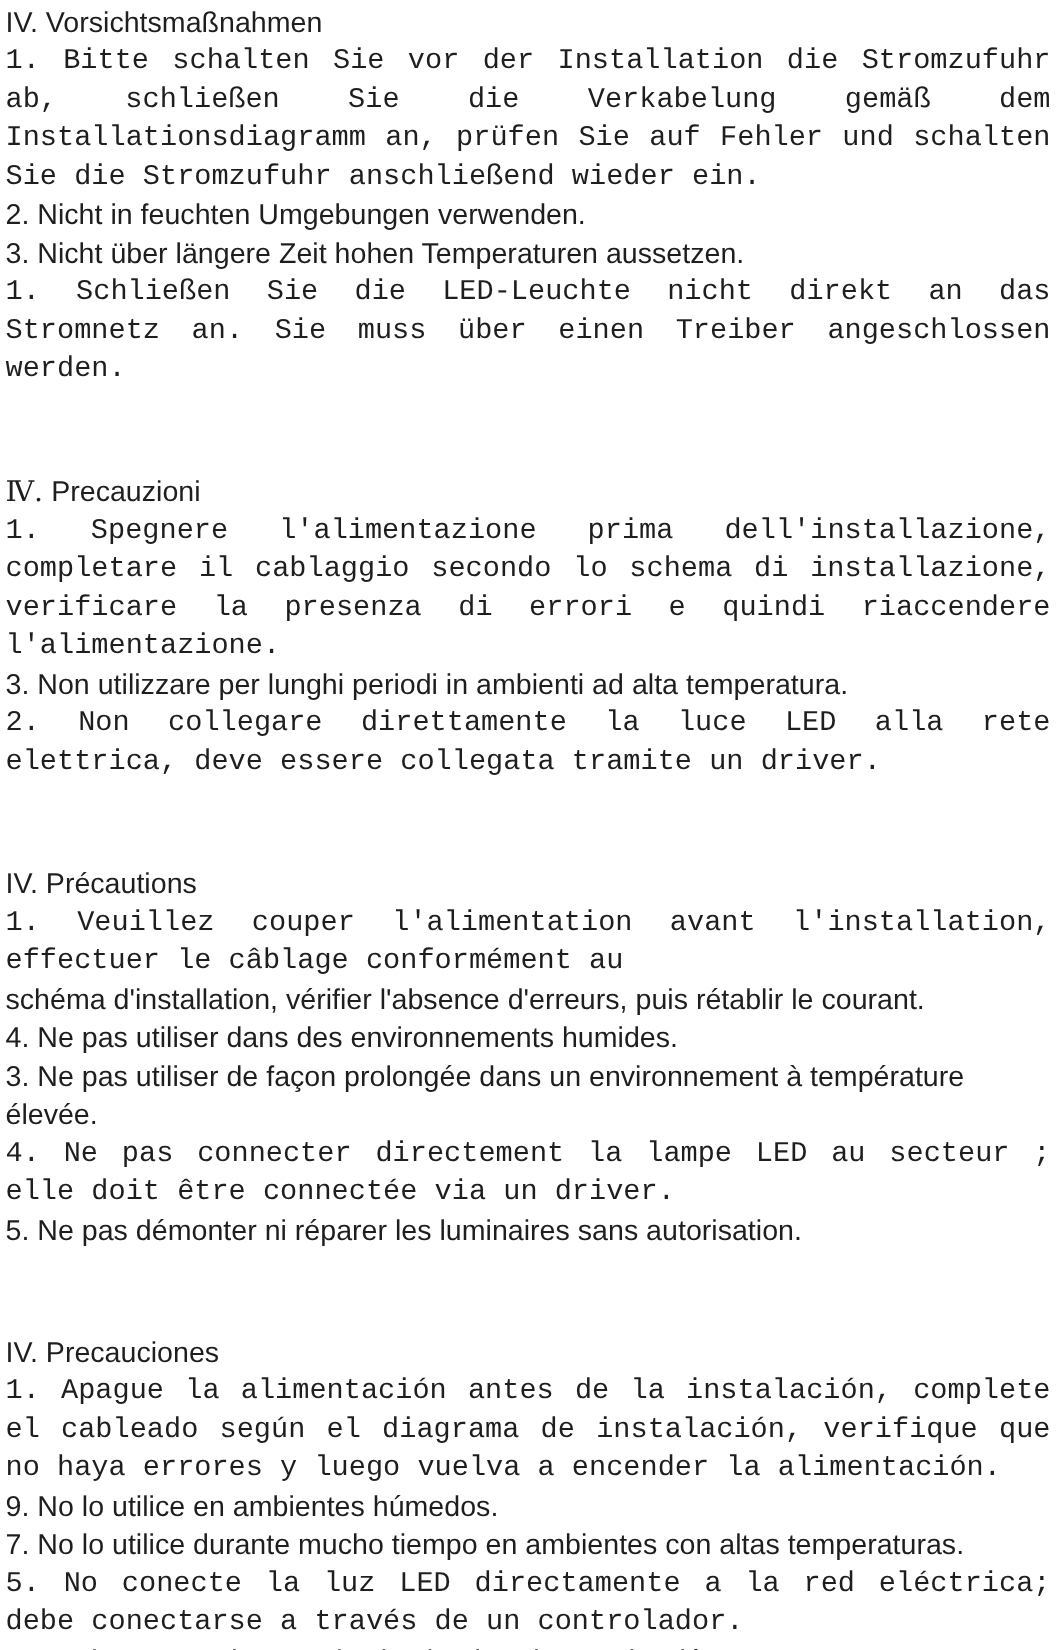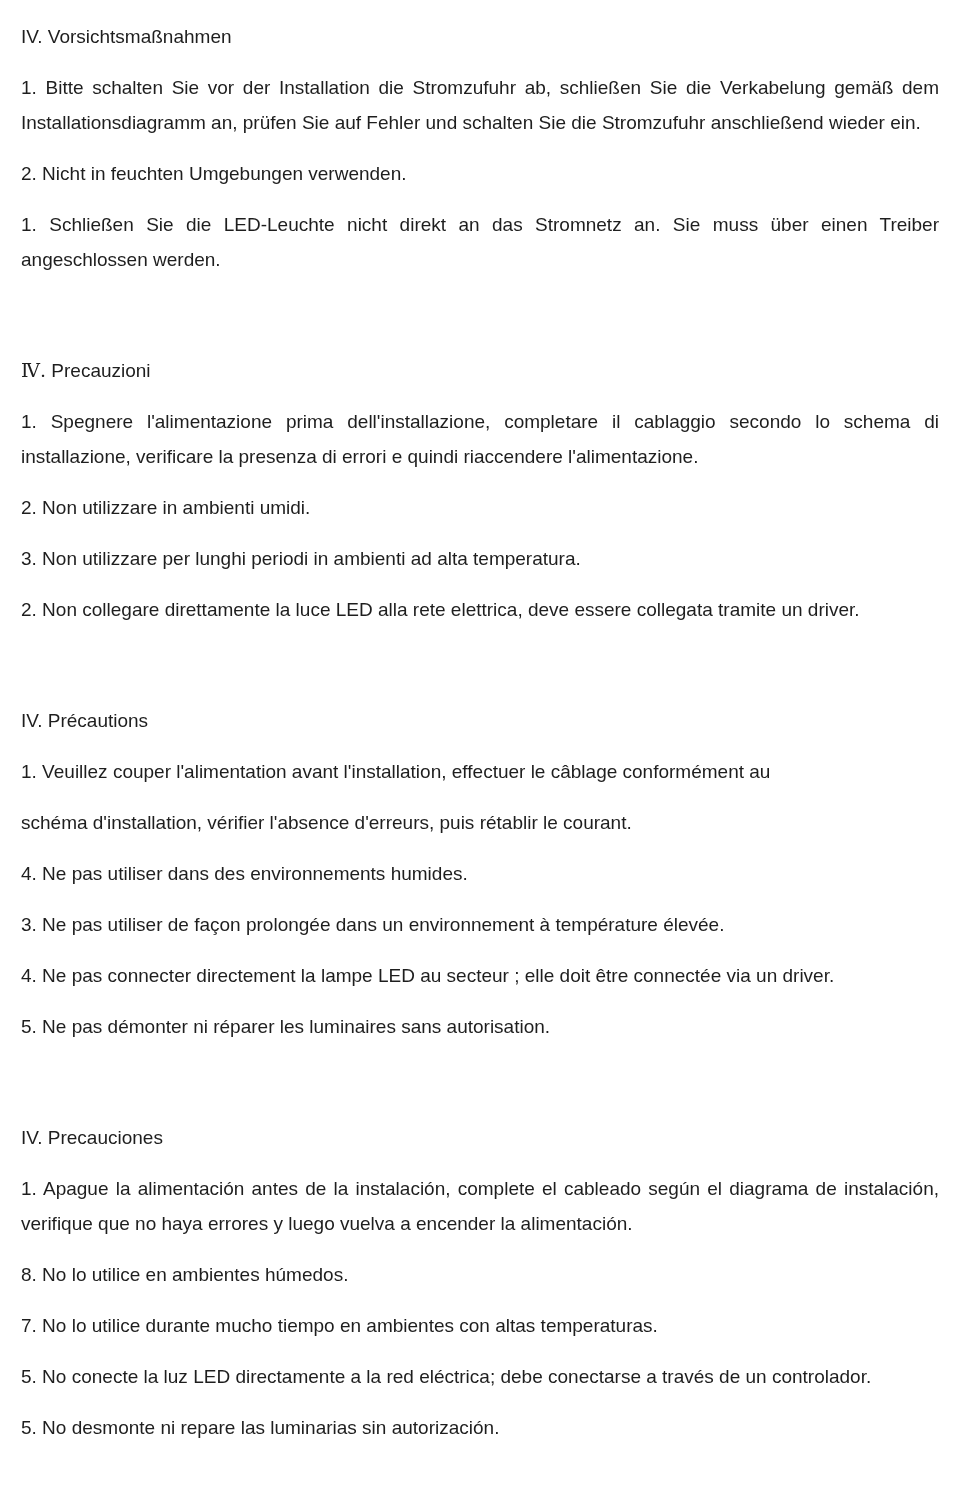--- a/index.html
+++ b/index.html
@@ -14,64 +14,65 @@
     font-family: "Liberation Sans", "DejaVu Sans", sans-serif;
     color: #1e1e1e;
   }
   .doc {
     padding: 3px 5px 0 5px;
   }
   .sec + .sec {
     margin-top: 76px;
   }
   .line {
-    margin: 16px;
-    font-size: 19px;
+    margin: 0;
+    font-size: 26px;
     line-height: 35px;
     font-weight: normal;
   }
   .just {
     text-align: justify;
+    font-family: Liberation Mono, monospace;
   }
   .prefix-serif {
     font-family: "DejaVu Serif", serif;
   }
 </style>
 </head>
 <body>
 
 <main class="doc">
 
   <section class="sec">
     <h2 class="line"><span>IV.</span> <span>Vorsichtsmaßnahmen</span></h2>
     <p class="line just">1. Bitte schalten Sie vor der Installation die Stromzufuhr ab, schließen Sie die Verkabelung gemäß dem Installationsdiagramm an, prüfen Sie auf Fehler und schalten Sie die Stromzufuhr anschließend wieder ein.</p>
     <p class="line">2. Nicht in feuchten Umgebungen verwenden.</p>
+    <p class="line">3. Nicht über längere Zeit hohen Temperaturen aussetzen.</p>
     <p class="line just">1. Schließen Sie die LED-Leuchte nicht direkt an das Stromnetz an. Sie muss über einen Treiber angeschlossen werden.</p>
   </section>
 
   <section class="sec">
     <h2 class="line"><span class="prefix-serif">Ⅳ.</span> <span>Precauzioni</span></h2>
     <p class="line just">1. Spegnere l'alimentazione prima dell'installazione, completare il cablaggio secondo lo schema di installazione, verificare la presenza di errori e quindi riaccendere l'alimentazione.</p>
-    <p class="line">2. Non utilizzare in ambienti umidi.</p>
     <p class="line">3. Non utilizzare per lunghi periodi in ambienti ad alta temperatura.</p>
     <p class="line just">2. Non collegare direttamente la luce LED alla rete elettrica, deve essere collegata tramite un driver.</p>
   </section>
 
   <section class="sec">
     <h2 class="line"><span>IV.</span> <span>Précautions</span></h2>
     <p class="line just">1. Veuillez couper l'alimentation avant l'installation, effectuer le câblage conformément au</p>
     <p class="line">schéma d'installation, vérifier l'absence d'erreurs, puis rétablir le courant.</p>
     <p class="line">4. Ne pas utiliser dans des environnements humides.</p>
     <p class="line">3. Ne pas utiliser de façon prolongée dans un environnement à température élevée.</p>
     <p class="line just">4. Ne pas connecter directement la lampe LED au secteur ; elle doit être connectée via un driver.</p>
     <p class="line">5. Ne pas démonter ni réparer les luminaires sans autorisation.</p>
   </section>
 
   <section class="sec">
     <h2 class="line"><span>IV.</span> <span>Precauciones</span></h2>
     <p class="line just">1. Apague la alimentación antes de la instalación, complete el cableado según el diagrama de instalación, verifique que no haya errores y luego vuelva a encender la alimentación.</p>
-    <p class="line">8. No lo utilice en ambientes húmedos.</p>
+    <p class="line">9. No lo utilice en ambientes húmedos.</p>
     <p class="line">7. No lo utilice durante mucho tiempo en ambientes con altas temperaturas.</p>
     <p class="line just">5. No conecte la luz LED directamente a la red eléctrica; debe conectarse a través de un controlador.</p>
     <p class="line">5. No desmonte ni repare las luminarias sin autorización.</p>
   </section>
 
 </main>
 
 </body></html>

